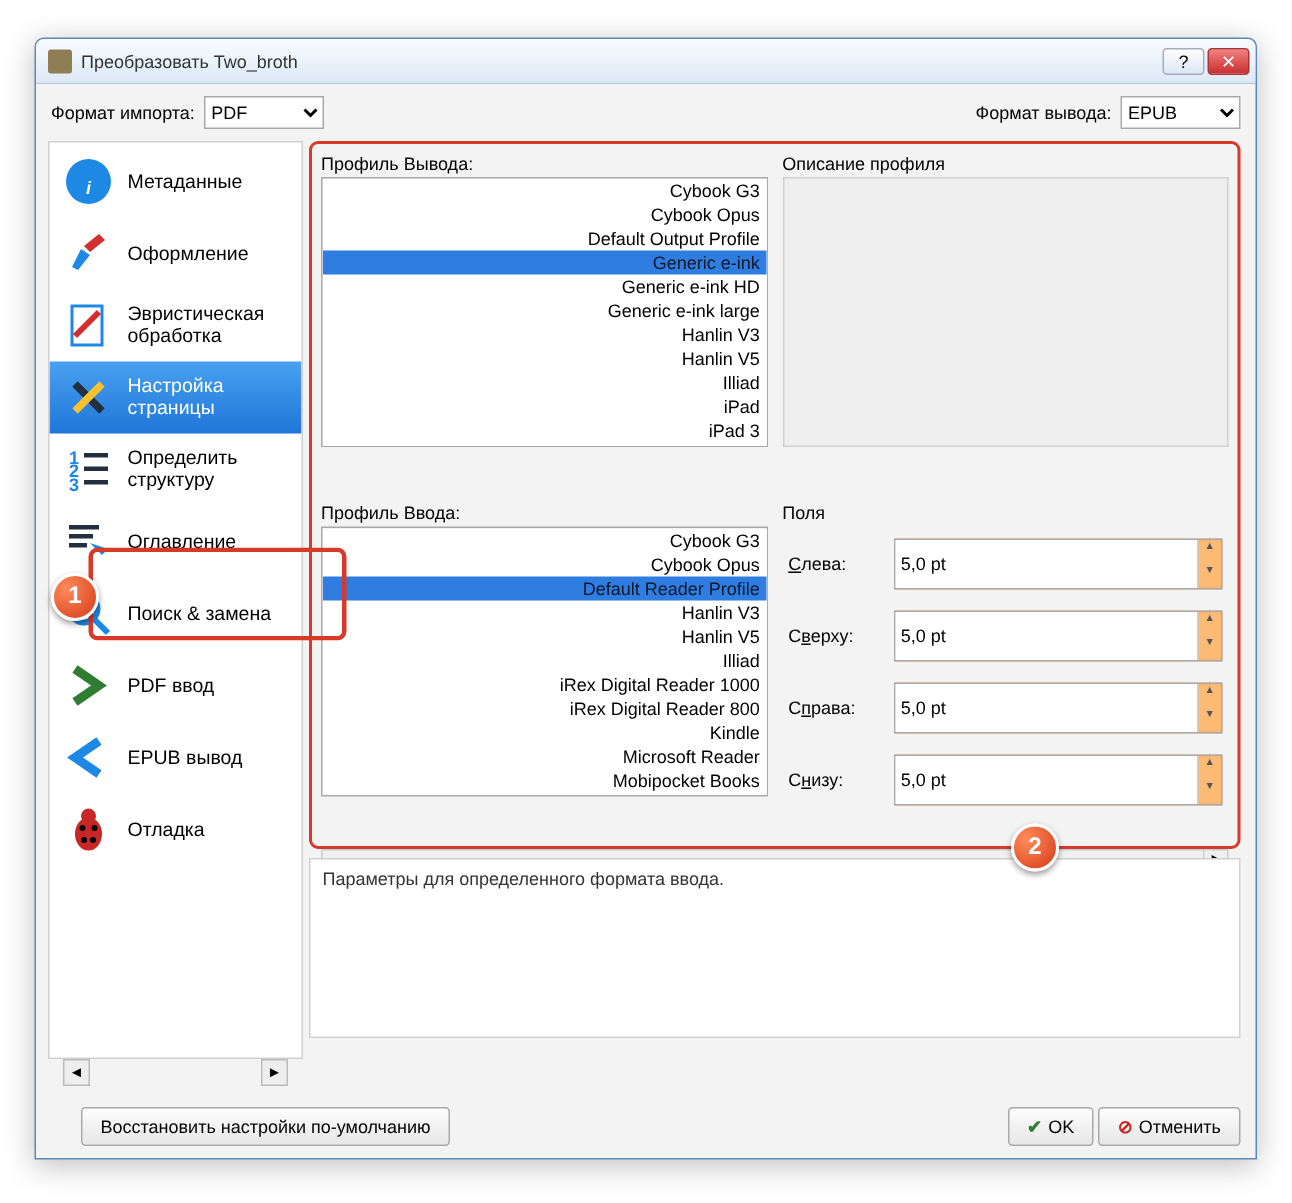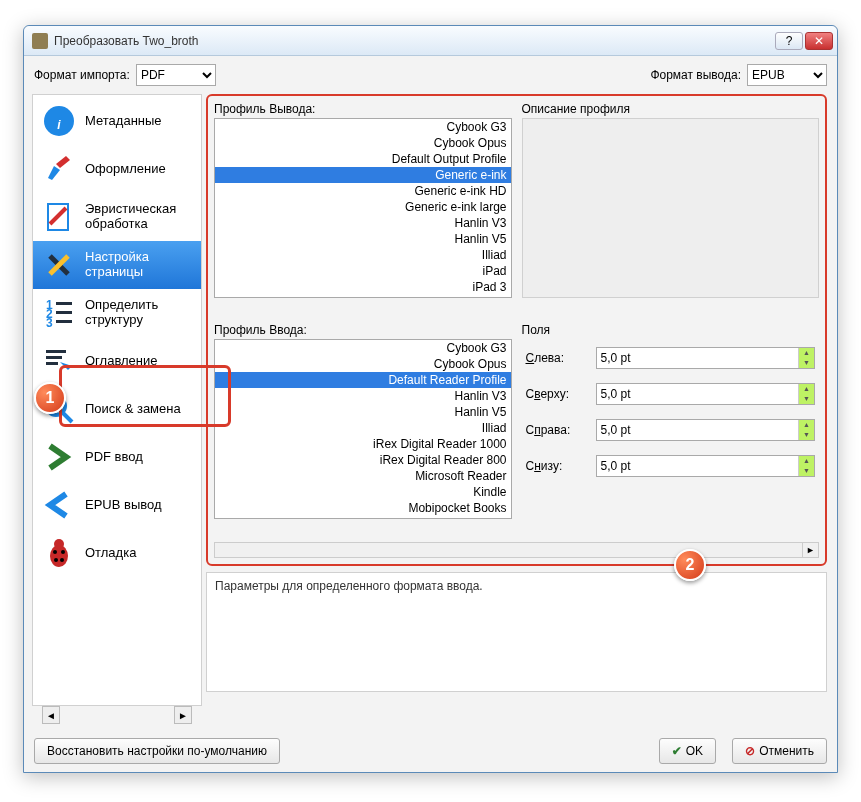--- a/index.html
+++ b/index.html
@@ -19,31 +19,31 @@
 .sbitem.active { background:linear-gradient(#4aa0f0,#1f76d8); color:#fff; }
 .sbitem .ico { width:36px;height:36px; flex:0 0 36px; display:flex;align-items:center;justify-content:center; }
 .sbitem .lbl { line-height:1.15; font-size:13px; }
 .main { flex:1; display:flex; flex-direction:column; }
 .redbox { border:2px solid #d83a2a; border-radius:6px; padding:6px; height:472px; display:flex; flex-direction:column; position:relative; }
 .redbox::after { content:""; position:absolute; right:-6px; bottom:-6px; width:0;height:0; }
 .quad { flex:1; display:grid; grid-template-columns: 1fr 1fr; grid-template-rows: 1fr 1fr; gap:6px 10px; }
 .panelbl { font-size:12px; margin-bottom:2px; }
 .listbox { border:1px solid #a9a9a9; background:#fff; overflow-y:scroll; height:180px; }
 .listitem { padding:1px 4px; white-space:nowrap; cursor:pointer;text-align:right; }
-.listitem.selected { background:#2f7de1; color:#ffffff; }
+.listitem.selected { background:#2f7de1; color:#0f172a; }
 .descbox { border:1px solid #d0d0d0; background:#eee; height:180px; }
 .fields { padding:8px 4px 11px 4px; }
 .frow { display:flex; align-items:center; margin-bottom:14px; }
 .frow .flbl { width:70px; }
-.frow .spin { flex:1; display:flex; border:1px solid #a9a9a9; background:#bef264; height:22px; }
+.frow .spin { flex:1; display:flex; border:1px solid #a9a9a9; background:#fdba74; height:34px; }
 .frow .spin input { border:none; flex:1; padding:0 4px; outline:none; }
 .frow .spin .arrows { width:16px; border-left:1px solid #ccc; display:flex; flex-direction:column; }
 .frow .spin .arrows span { flex:1; font-size:7px; text-align:center; line-height:9px; color:#555; }
 .hintbox { border:1px solid #d0d0d0; background:#fff; margin-top:6px; height:120px; padding:6px 8px; color:#333; position:relative; }
-.bottom { display:flex; align-items:center; padding:8px 10px; gap:16px; }
+.bottom { display:flex; align-items:center; padding:8px 10px; gap:3px;margin-left:20px; }
 .btn { height:26px; border:1px solid #a9a9a9; background:linear-gradient(#fdfdfd,#e7e7e7); padding:0 12px; border-radius:3px; display:flex; align-items:center; gap:4px; cursor:pointer; }
 .callout { position:absolute; width:32px; height:32px; border-radius:50%; background:radial-gradient(circle at 30% 30%, #ff8b5a, #d43a1a); border:2px solid #fff; box-shadow:0 2px 4px rgba(0,0,0,.4); color:#fff; font-weight:bold; font-size:16px; display:flex; align-items:center; justify-content:center; z-index:50; }
 .sbscroll { display:flex; justify-content:space-between; padding:0 10px 6px 10px; }
 .sbscroll .arr { width:18px; height:18px; border:1px solid #bbb; background:#eee; display:flex;align-items:center;justify-content:center; font-size:10px; }
 .redframe-side { position:absolute; left:35px; top:271px; width:172px; height:62px; border:3px solid #d83a2a; border-radius:6px; z-index:40; pointer-events:none; }
 .hscroll { height:16px; border:1px solid #ccc; background:#f0f0f0; margin-top:4px; display:flex; justify-content:flex-end; align-items:center; }
 .hscroll .thumb { width:16px; height:100%; border-left:1px solid #ccc; display:flex;align-items:center;justify-content:center; font-size:9px; }
 </style>
 </head>
 <body>
@@ -207,22 +207,22 @@
             <div class="panelbl">Профиль Ввода:</div>
             <div class="listbox" id="inlist">
                 <div class="listitem">Cybook G3</div>
                 <div class="listitem">Cybook Opus</div>
                 <div class="listitem selected">Default Reader Profile</div>
                 <div class="listitem">Hanlin V3</div>
                 <div class="listitem">Hanlin V5</div>
                 <div class="listitem">Illiad</div>
                 <div class="listitem">iRex Digital Reader 1000</div>
                 <div class="listitem">iRex Digital Reader 800</div>
+                <div class="listitem">Kindle</div>
                 <div class="listitem">Microsoft Reader</div>
-                <div class="listitem">Kindle</div>
                 <div class="listitem">Mobipocket Books</div>
                 <div class="listitem">Nook</div>
               </div>
           </div>
           <div>
             <div class="panelbl">Поля</div>
             <div class="fields">
               <div class="frow">
                 <div class="flbl"><span style="text-decoration:underline">С</span><span>лева:</span></div>
                 <div class="spin">

